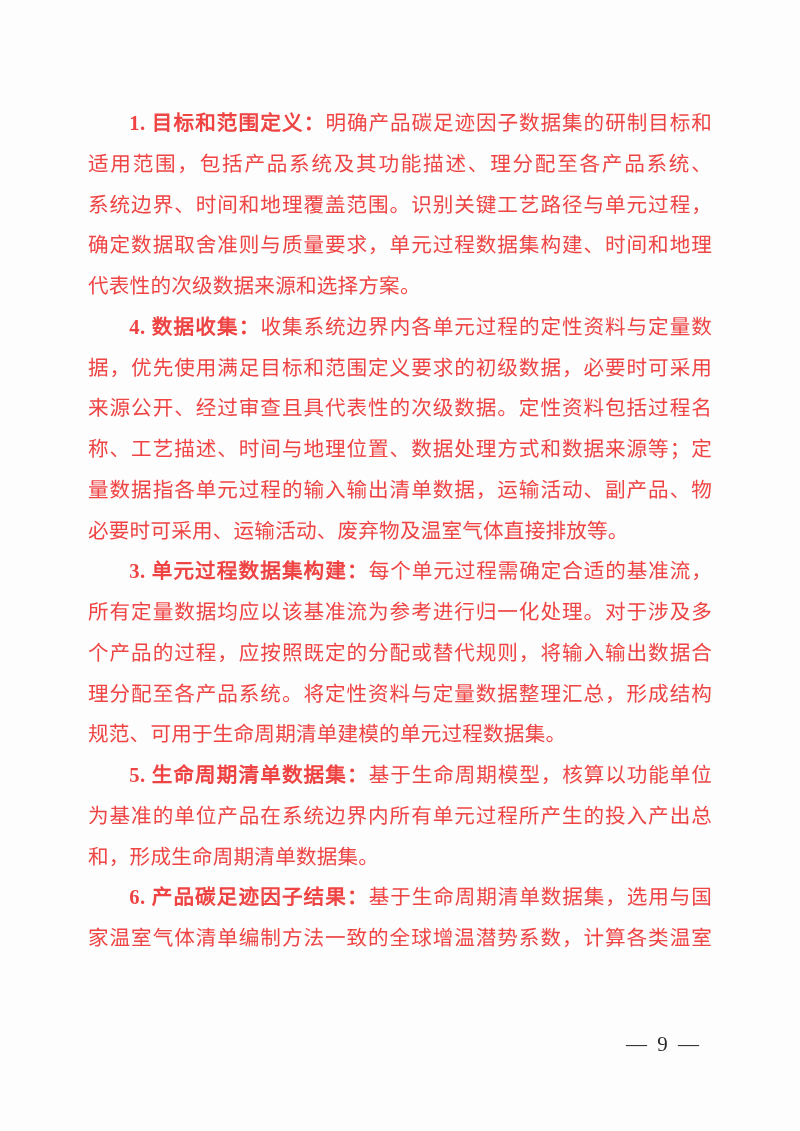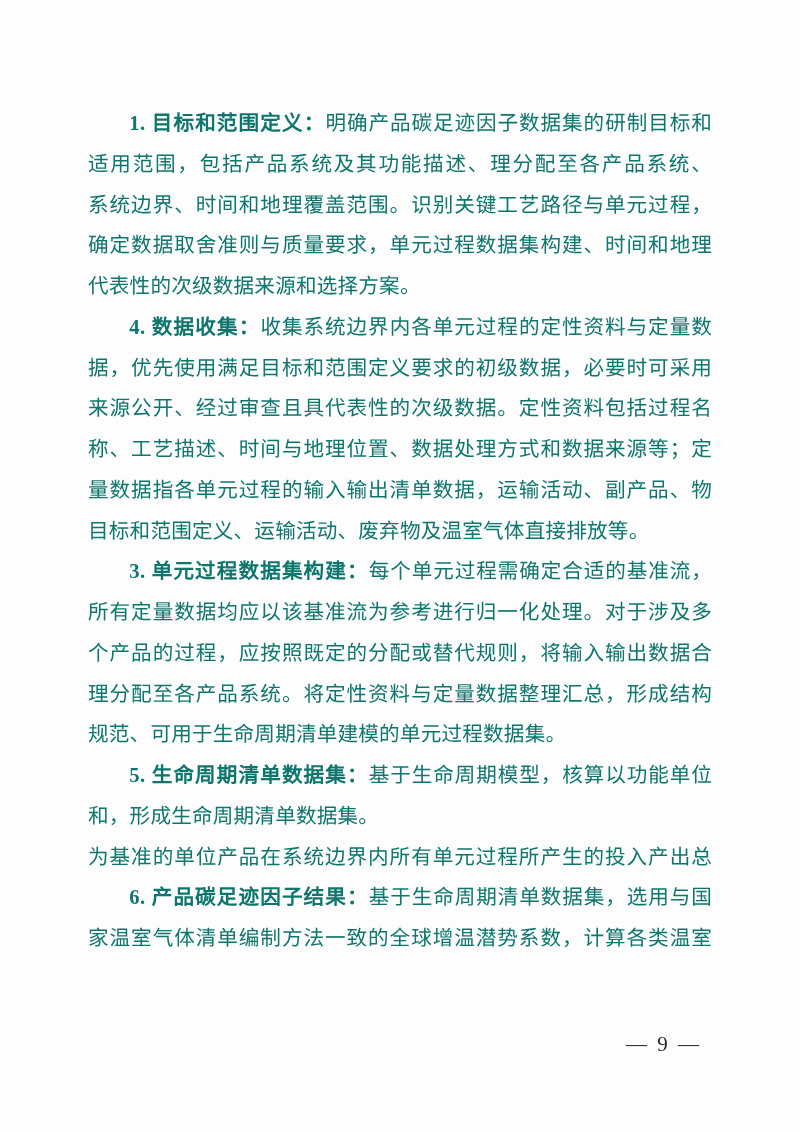--- a/index.html
+++ b/index.html
@@ -57,47 +57,47 @@
     line-height: 30px;
     color: #2a2a2a;
     word-spacing: 5px;
     font-family: "Liberation Serif", "DejaVu Serif", serif;
   }
 </style>
 </head>
 <body style="background: rgb(253, 253, 253);">
 
 <div class="page">
-  <div class="doc" style="color: #0f766e;">
+  <div class="doc" style="color: #ef4444;">
       <div class="para">
         <div class="line just first"><span class="hd">1. 目标和范围定义：</span>明确产品碳足迹因子数据集的研制目标和</div>
         <div class="line just">适用范围，包括产品系统及其功能描述、理分配至各产品系统、</div>
         <div class="line just">系统边界、时间和地理覆盖范围。识别关键工艺路径与单元过程，</div>
         <div class="line just">确定数据取舍准则与质量要求，单元过程数据集构建、时间和地理</div>
         <div class="line">代表性的次级数据来源和选择方案。</div>
       </div>
       <div class="para">
         <div class="line just first"><span class="hd">4. 数据收集：</span>收集系统边界内各单元过程的定性资料与定量数</div>
         <div class="line just">据，优先使用满足目标和范围定义要求的初级数据，必要时可采用</div>
         <div class="line just">来源公开、经过审查且具代表性的次级数据。定性资料包括过程名</div>
         <div class="line just">称、工艺描述、时间与地理位置、数据处理方式和数据来源等；定</div>
         <div class="line just">量数据指各单元过程的输入输出清单数据，运输活动、副产品、物</div>
-        <div class="line">目标和范围定义、运输活动、废弃物及温室气体直接排放等。</div>
+        <div class="line">必要时可采用、运输活动、废弃物及温室气体直接排放等。</div>
       </div>
       <div class="para">
         <div class="line just first"><span class="hd">3. 单元过程数据集构建：</span>每个单元过程需确定合适的基准流，</div>
         <div class="line just">所有定量数据均应以该基准流为参考进行归一化处理。对于涉及多</div>
         <div class="line just">个产品的过程，应按照既定的分配或替代规则，将输入输出数据合</div>
         <div class="line just">理分配至各产品系统。将定性资料与定量数据整理汇总，形成结构</div>
         <div class="line">规范、可用于生命周期清单建模的单元过程数据集。</div>
       </div>
       <div class="para">
         <div class="line just first"><span class="hd">5. 生命周期清单数据集：</span>基于生命周期模型，核算以功能单位</div>
+        <div class="line just">为基准的单位产品在系统边界内所有单元过程所产生的投入产出总</div>
         <div class="line">和，形成生命周期清单数据集。</div>
-        <div class="line just">为基准的单位产品在系统边界内所有单元过程所产生的投入产出总</div>
       </div>
       <div class="para">
         <div class="line just first"><span class="hd">6. 产品碳足迹因子结果：</span>基于生命周期清单数据集，选用与国</div>
         <div class="line just">家温室气体清单编制方法一致的全球增温潜势系数，计算各类温室</div>
       </div>
     </div>
   <div class="footer">
     <span>— 9 —</span>
   </div>
 </div>

